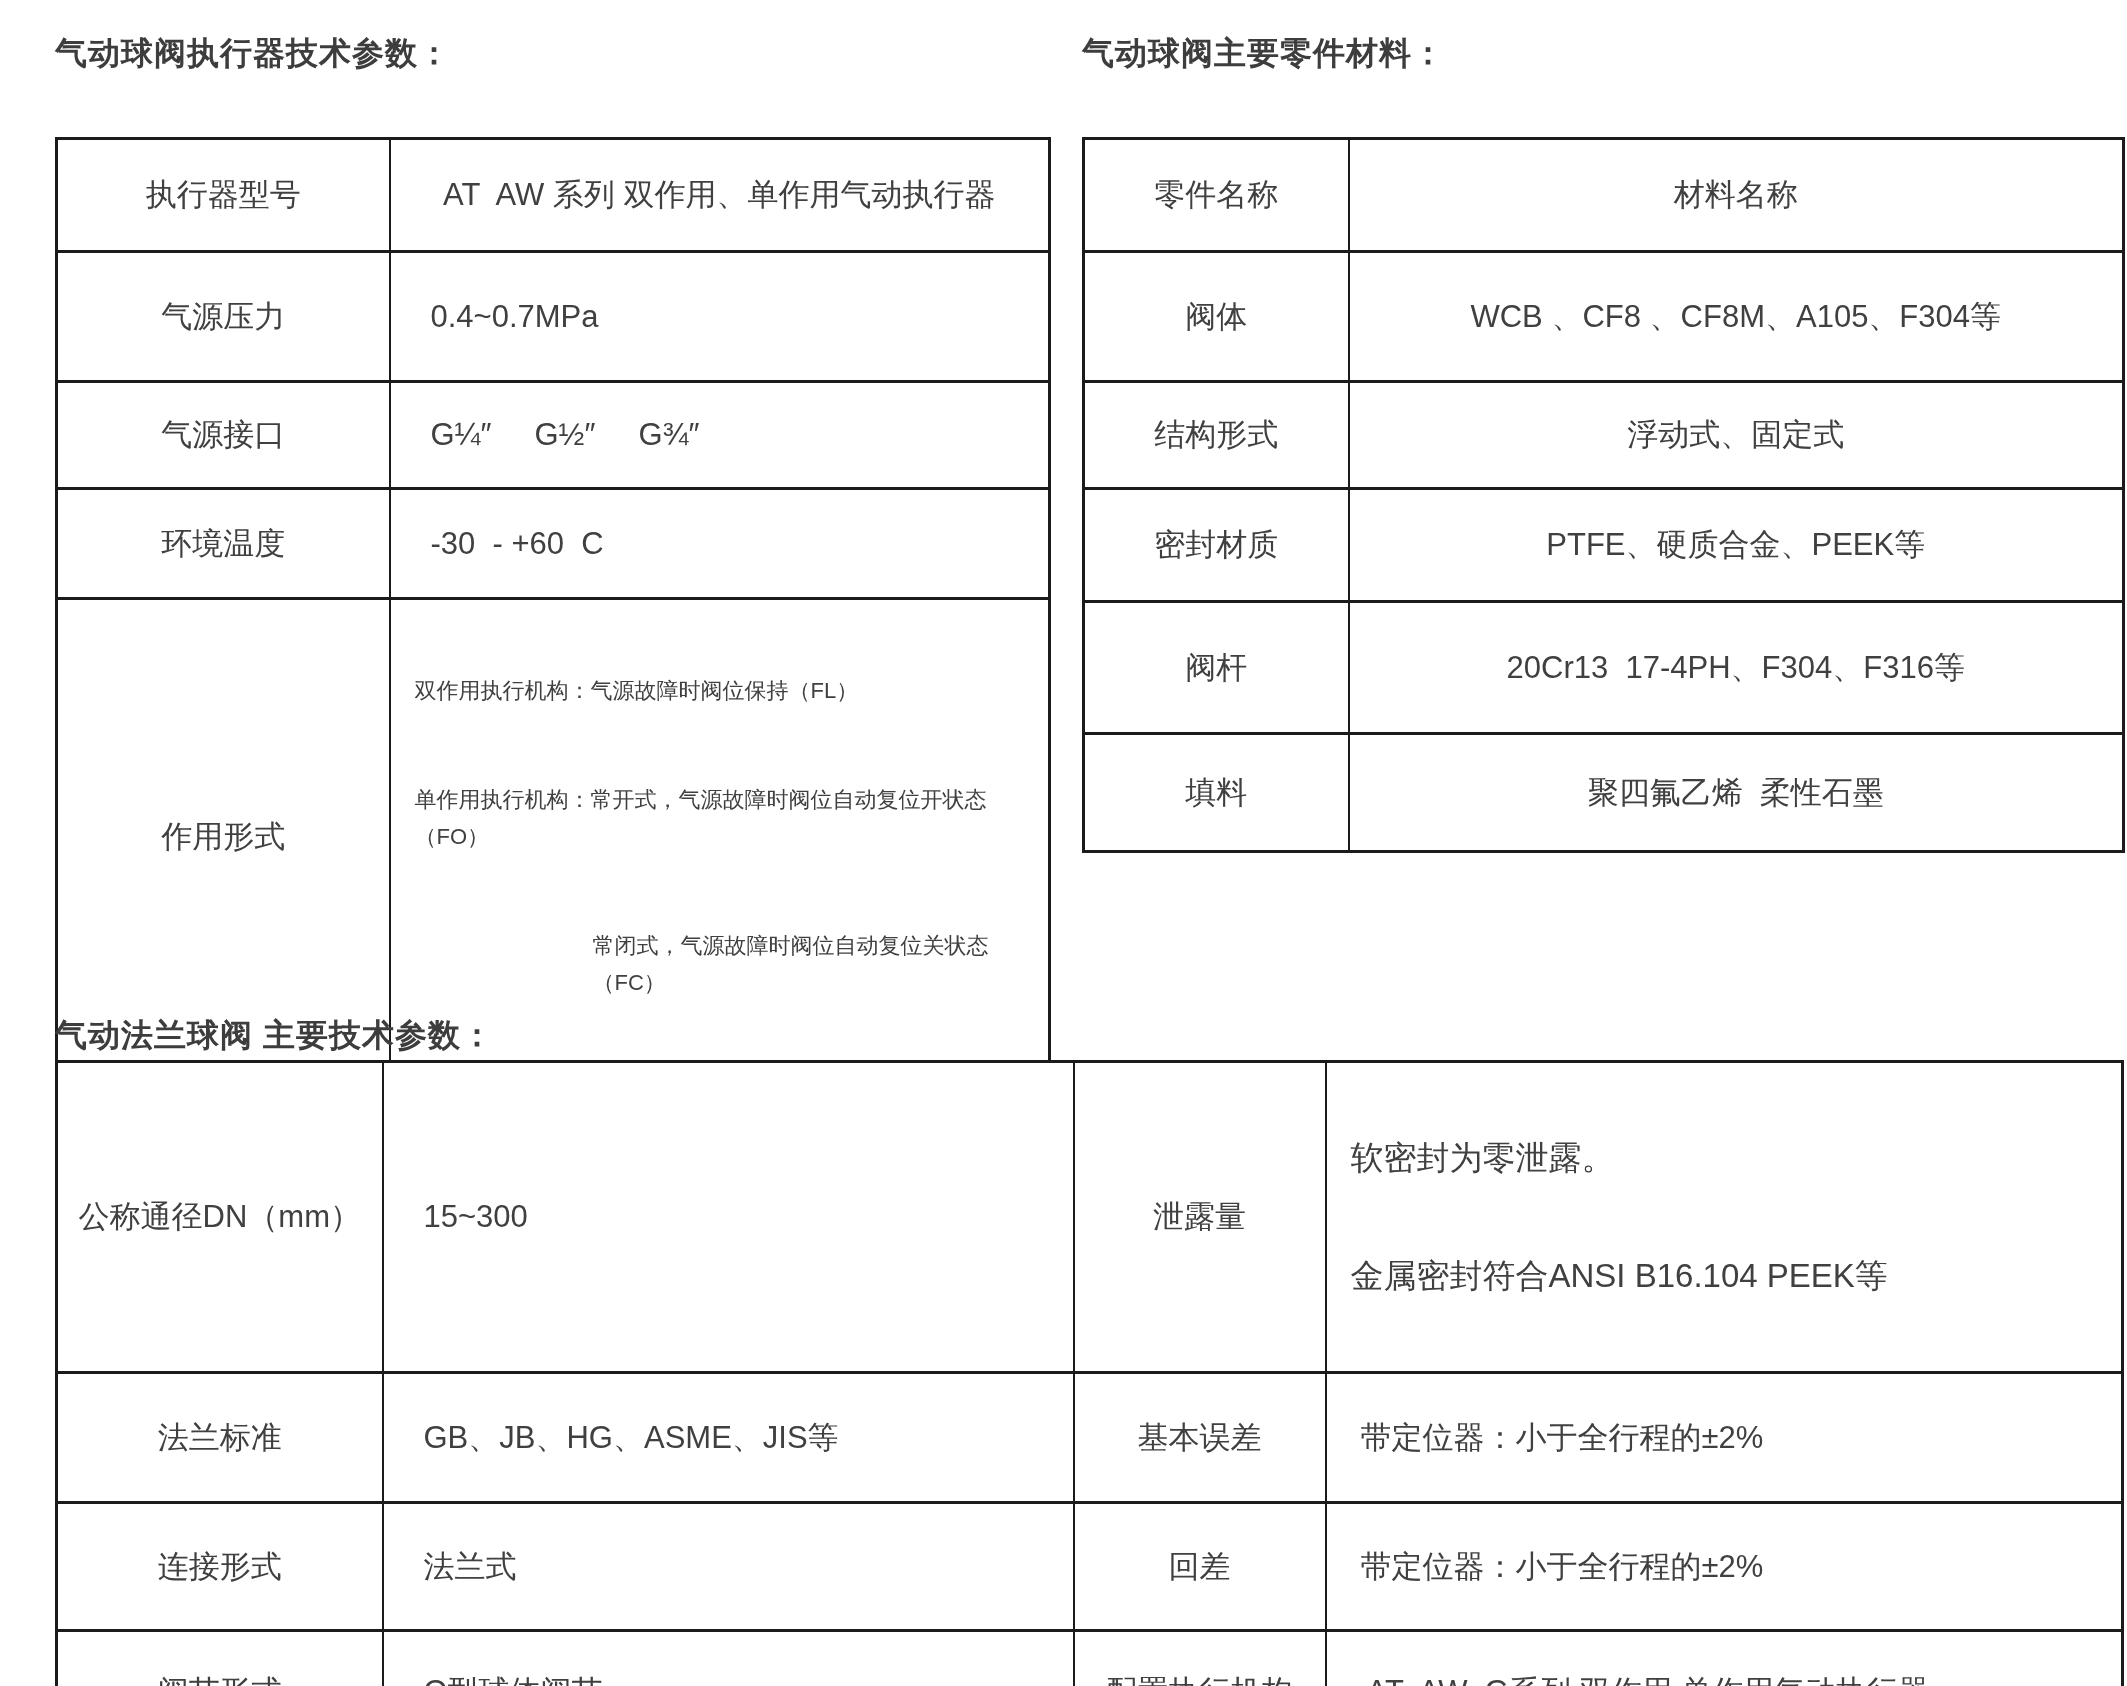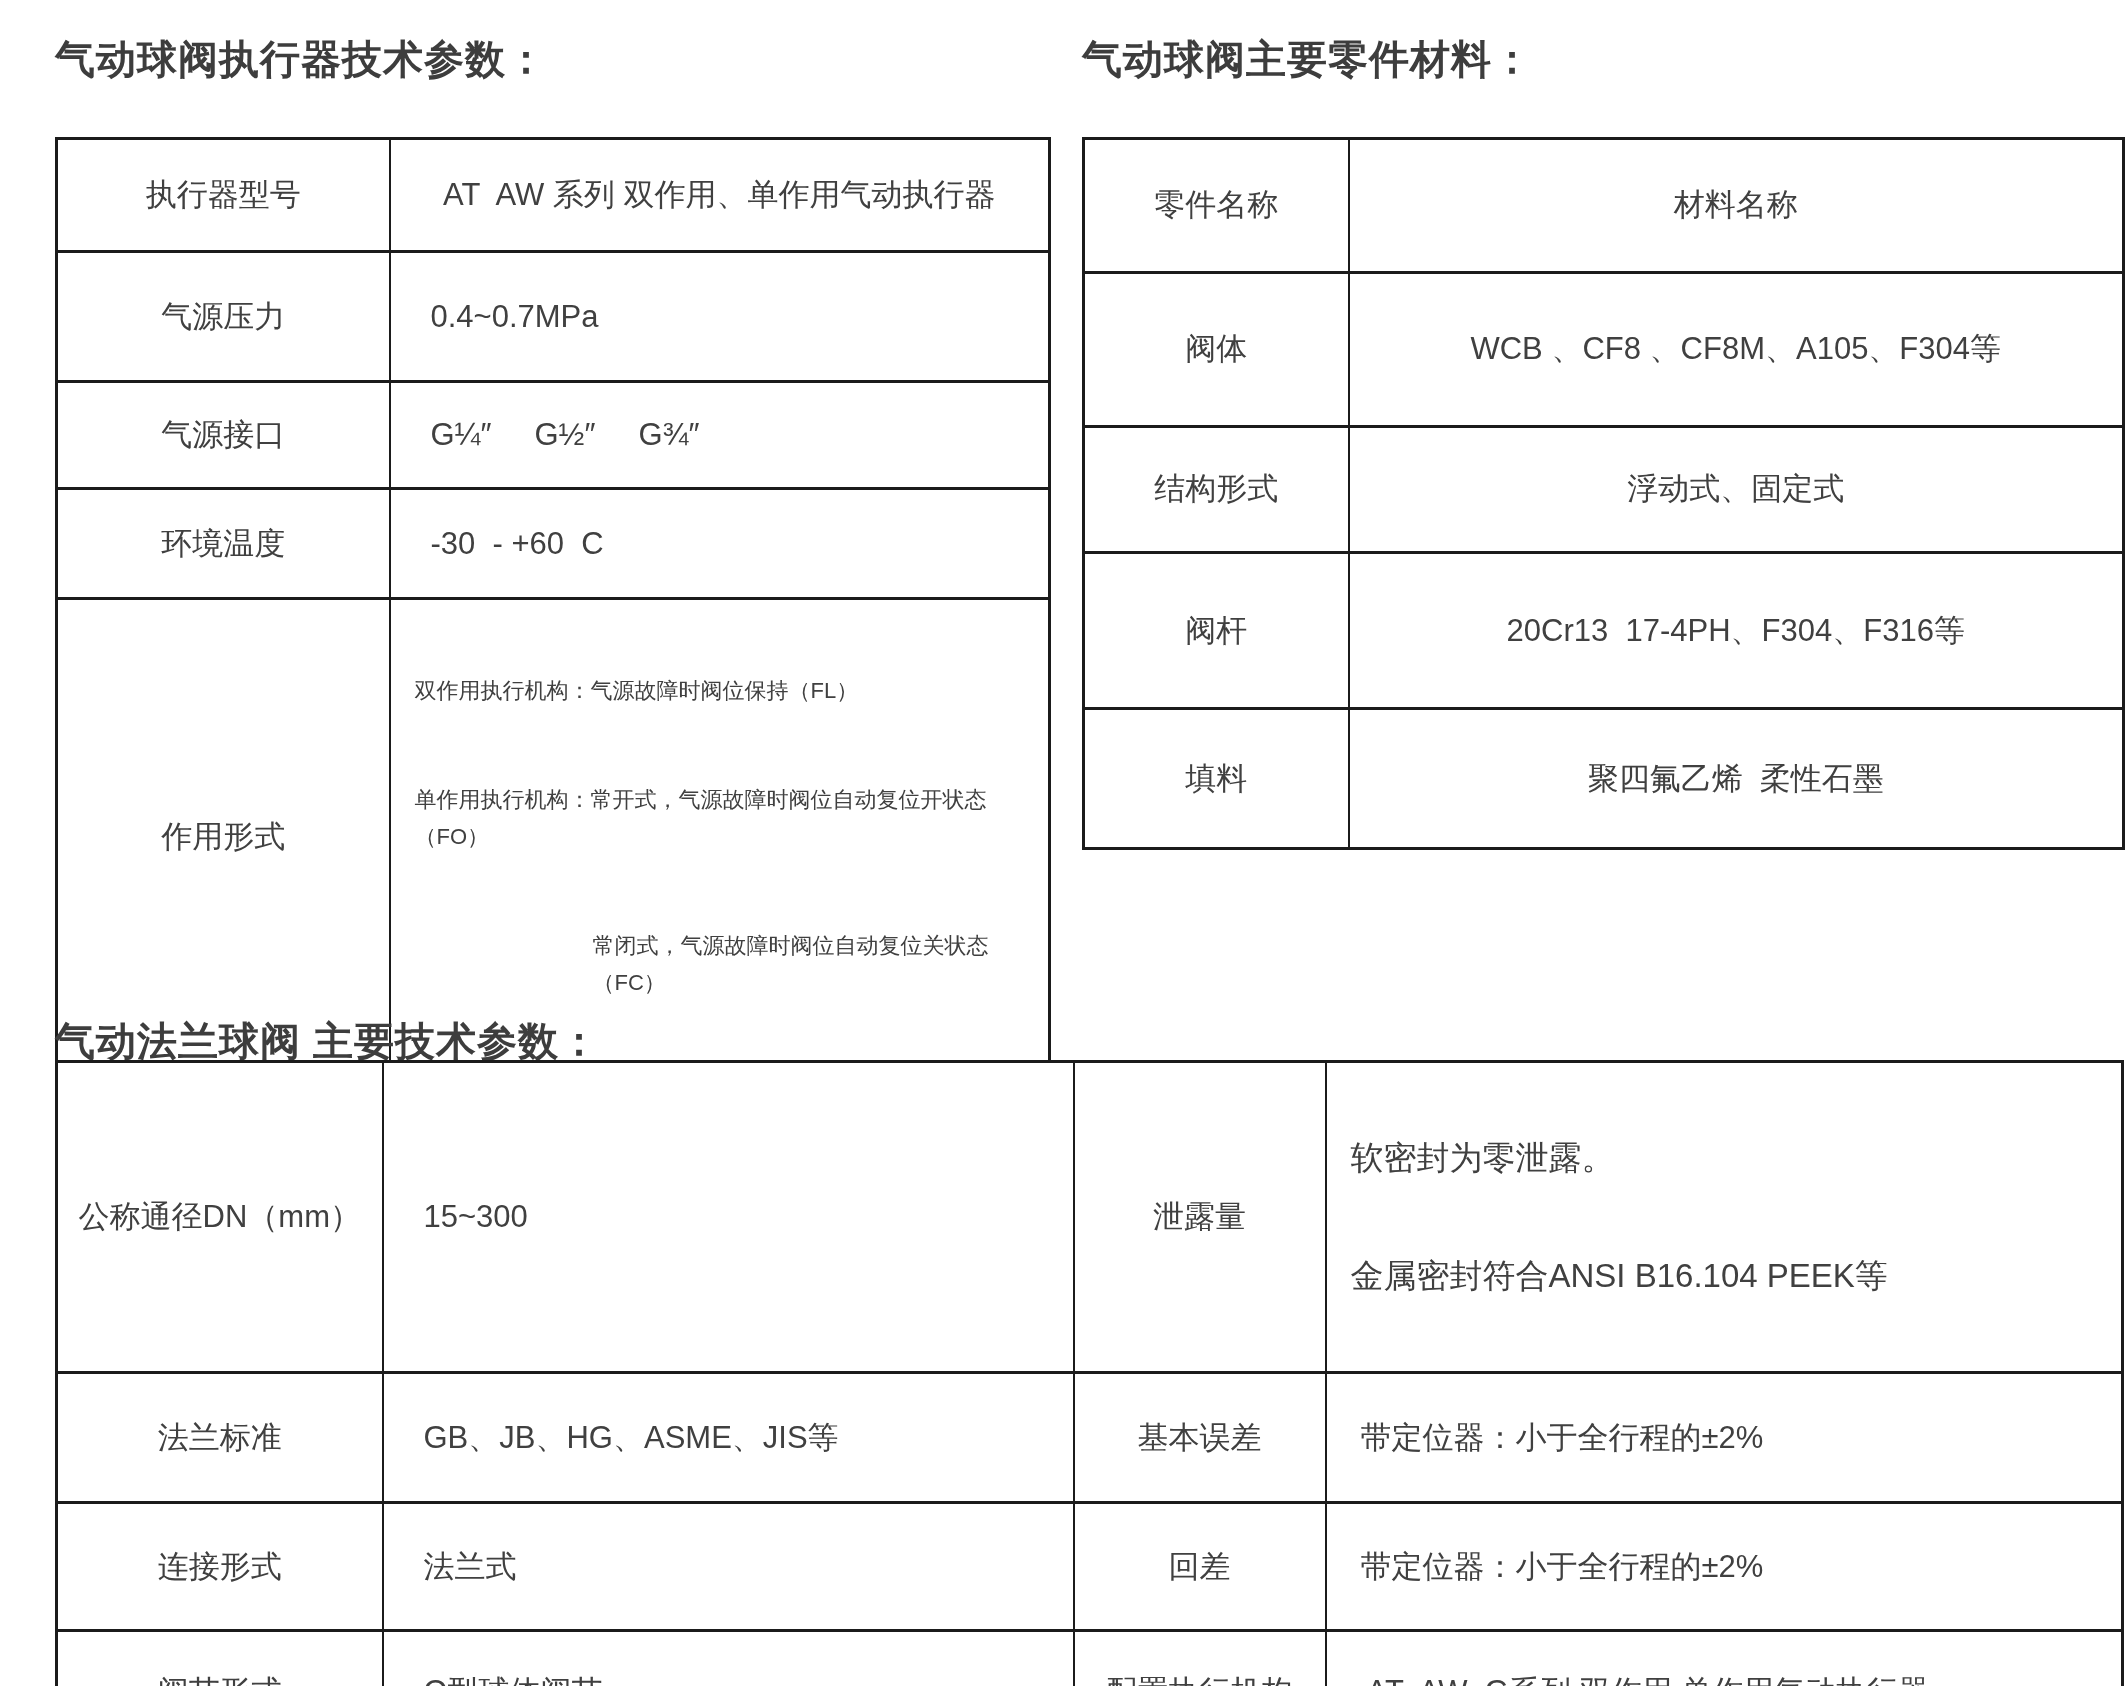--- a/index.html
+++ b/index.html
@@ -9,21 +9,21 @@
     color: #3c3c3c;
     width: 2127px;
     height: 1686px;
     position: relative;
     overflow: hidden;
   }
   .canvas { position: absolute; left: 0; top: 0; width: 2127px; height: 1686px; background: #ffffff; }
 
   .sec-title {
     position: absolute;
-    font-size: 40px;
+    font-size: 32px;
     font-weight: 700;
     color: #3d3d3d;
     letter-spacing: 1px;
     white-space: pre;
   }
 
   table.tbl {
     position: absolute;
     border-collapse: collapse;
     table-layout: fixed;
@@ -116,20 +116,24 @@
       <td class="v-center">材料名称</td>
     </tr>
     <tr style="height:130px">
       <td class="lbl">阀体</td>
       <td class="v-center">WCB 、CF8 、CF8M、A105、F304等</td>
     </tr>
     <tr style="height:107px">
       <td class="lbl">结构形式</td>
       <td class="v-center">浮动式、固定式</td>
     </tr>
+    <tr style="height:113px">
+      <td class="lbl">密封材质</td>
+      <td class="v-center">PTFE、硬质合金、PEEK等</td>
+    </tr>
     <tr style="height:132px">
       <td class="lbl">阀杆</td>
       <td class="v-center">20Cr13  17-4PH、F304、F316等</td>
     </tr>
     <tr style="height:118px">
       <td class="lbl">填料</td>
       <td class="v-center">聚四氟乙烯  柔性石墨</td>
     </tr>
   </tbody>
     </table>

